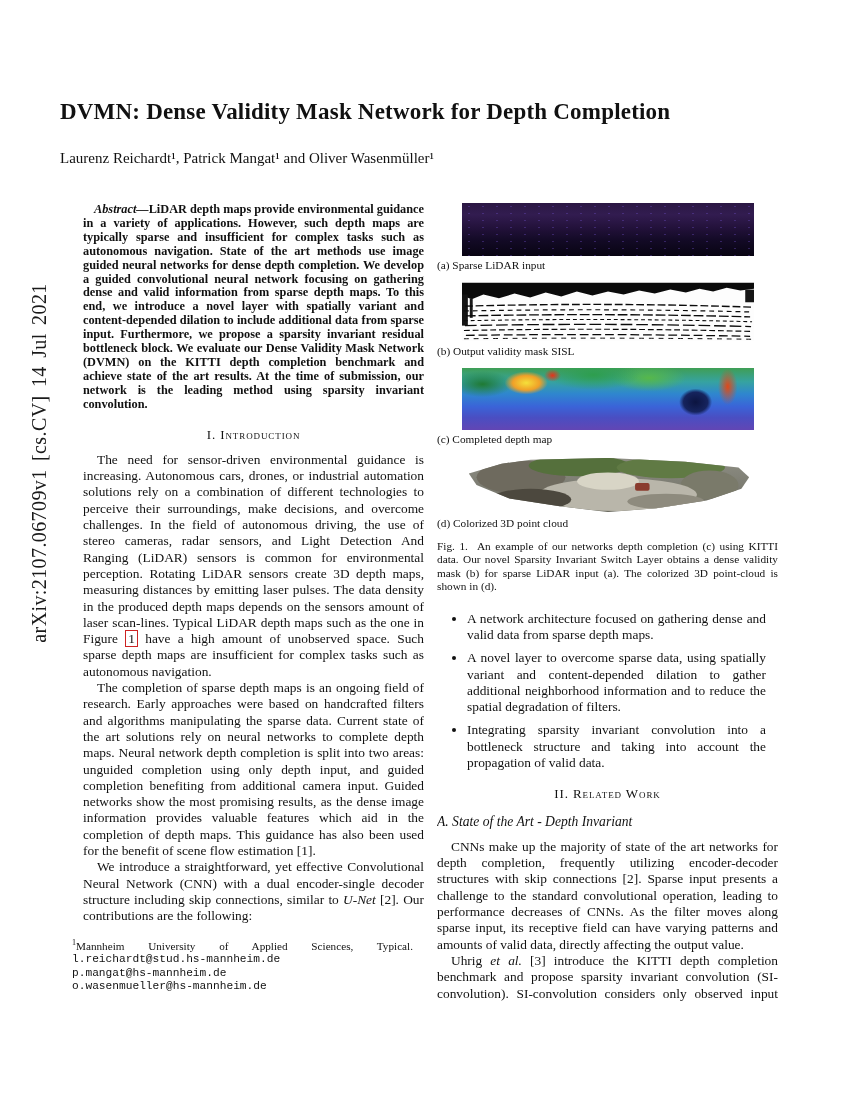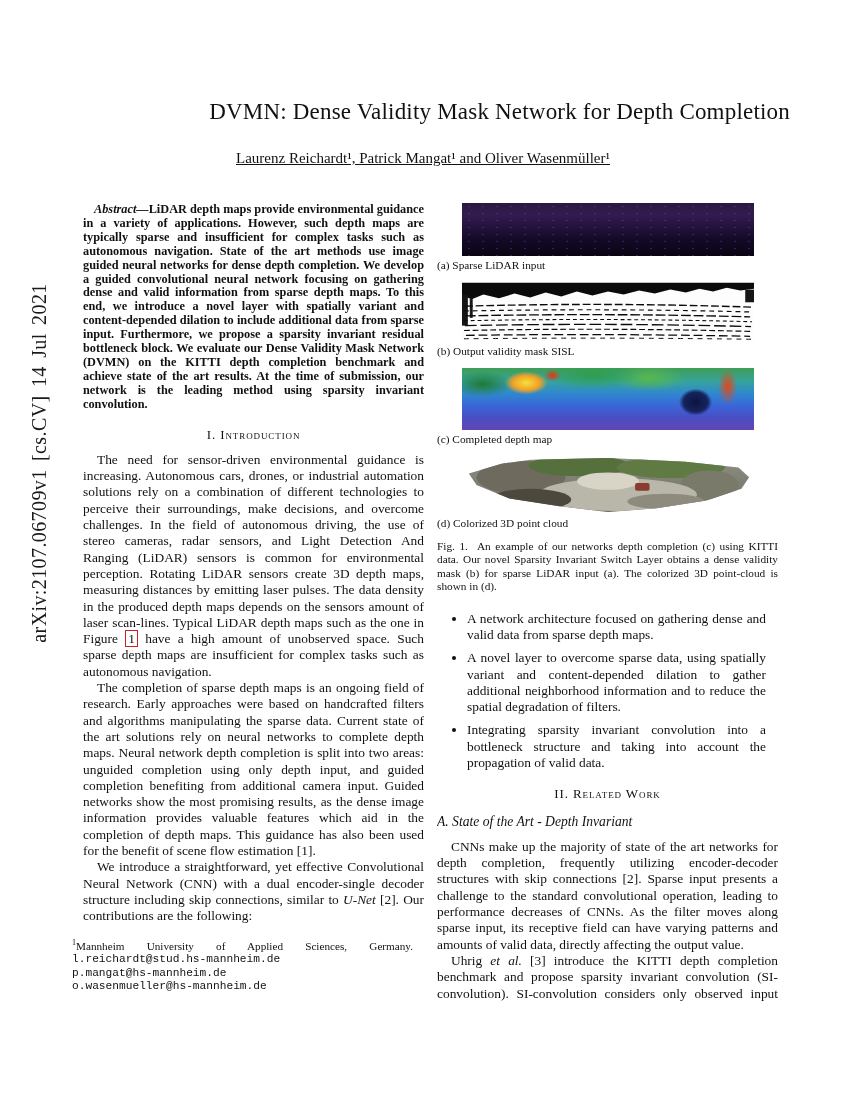--- a/index.html
+++ b/index.html
@@ -7,25 +7,25 @@
   body {
     width:850px; height:1100px;
     font-family:"Liberation Serif", serif;
     color:#111111;
   }
   .page { position:relative; width:850px; height:1100px; background:#ffffff; overflow:hidden; }
 
   
   .title {
     position:absolute; top:99px; left:60px; right:60px;
-    text-align:right; font-size:23px; font-weight:normal; letter-spacing:0.2px;
+    text-align:left; font-size:23px; font-weight:bold; letter-spacing:0.2px;
   }
   .authors {
     position:absolute; top:150px; left:60px; right:64px;
-    text-align:center; font-size:15px;text-decoration:underline;
+    font-size:15px;
   }
 
   
   .arxiv-stamp {
     position:absolute; top:463px; left:39px;
     transform:translate(-50%,-50%) rotate(-90deg);
     white-space:nowrap; font-size:20px; color:#1a1a1a;
     letter-spacing:0.4px; word-spacing:3px;
   }
 
@@ -116,21 +116,21 @@
     <h2 class="sec-heading">I. Introduction</h2>
 
     <p class="body-par"><span>The need for sensor-driven environmental guidance is increasing. Autonomous cars, drones, or industrial automation solutions rely on a combination of different technologies to perceive their surroundings, make decisions, and overcome challenges. In the field of autonomous driving, the use of stereo cameras, radar sensors, and Light Detection And Ranging (LiDAR) sensors is common for environmental perception. Rotating LiDAR sensors create 3D depth maps, measuring distances by emitting laser pulses. The data density in the produced depth maps depends on the sensors amount of laser scan-lines. Typical LiDAR depth maps such as the one in Figure </span><a class="figref">1</a><span> have a high amount of unobserved space. Such sparse depth maps are insufficient for complex tasks such as autonomous navigation.</span></p>
 
     <p class="body-par">The completion of sparse depth maps is an ongoing field of research. Early approaches were based on handcrafted filters and algorithms manipulating the sparse data. Current state of the art solutions rely on neural networks to complete depth maps. Neural network depth completion is split into two areas: unguided completion using only depth input, and guided completion benefiting from additional camera input. Guided networks show the most promising results, as the dense image information provides valuable features which aid in the completion of depth maps. This guidance has also been used for the benefit of scene flow estimation [1].</p>
 
     <p class="body-par"><span>We introduce a straightforward, yet effective Convolutional Neural Network (CNN) with a dual encoder-single decoder structure including skip connections, similar to </span><span class="unet">U-Net</span><span> [2]. Our contributions are the following:</span></p>
   </div>
 
   <div class="footnote">
-    <div class="fn-line1"><span class="fn-sup">1</span><span>Mannheim University of Applied Sciences, Germany.</span></div>
+    <div class="fn-line1"><span class="fn-sup">1</span><span>Mannheim University of Applied Sciences, Typical.</span></div>
     <div class="fn-emails">
       <div>l.reichardt@stud.hs-mannheim.de</div>
       <div>p.mangat@hs-mannheim.de</div>
       <div>o.wasenmueller@hs-mannheim.de</div>
     </div>
   </div>
 
   <div class="col col-right">
 
     <div class="fig-img img-a"></div>

